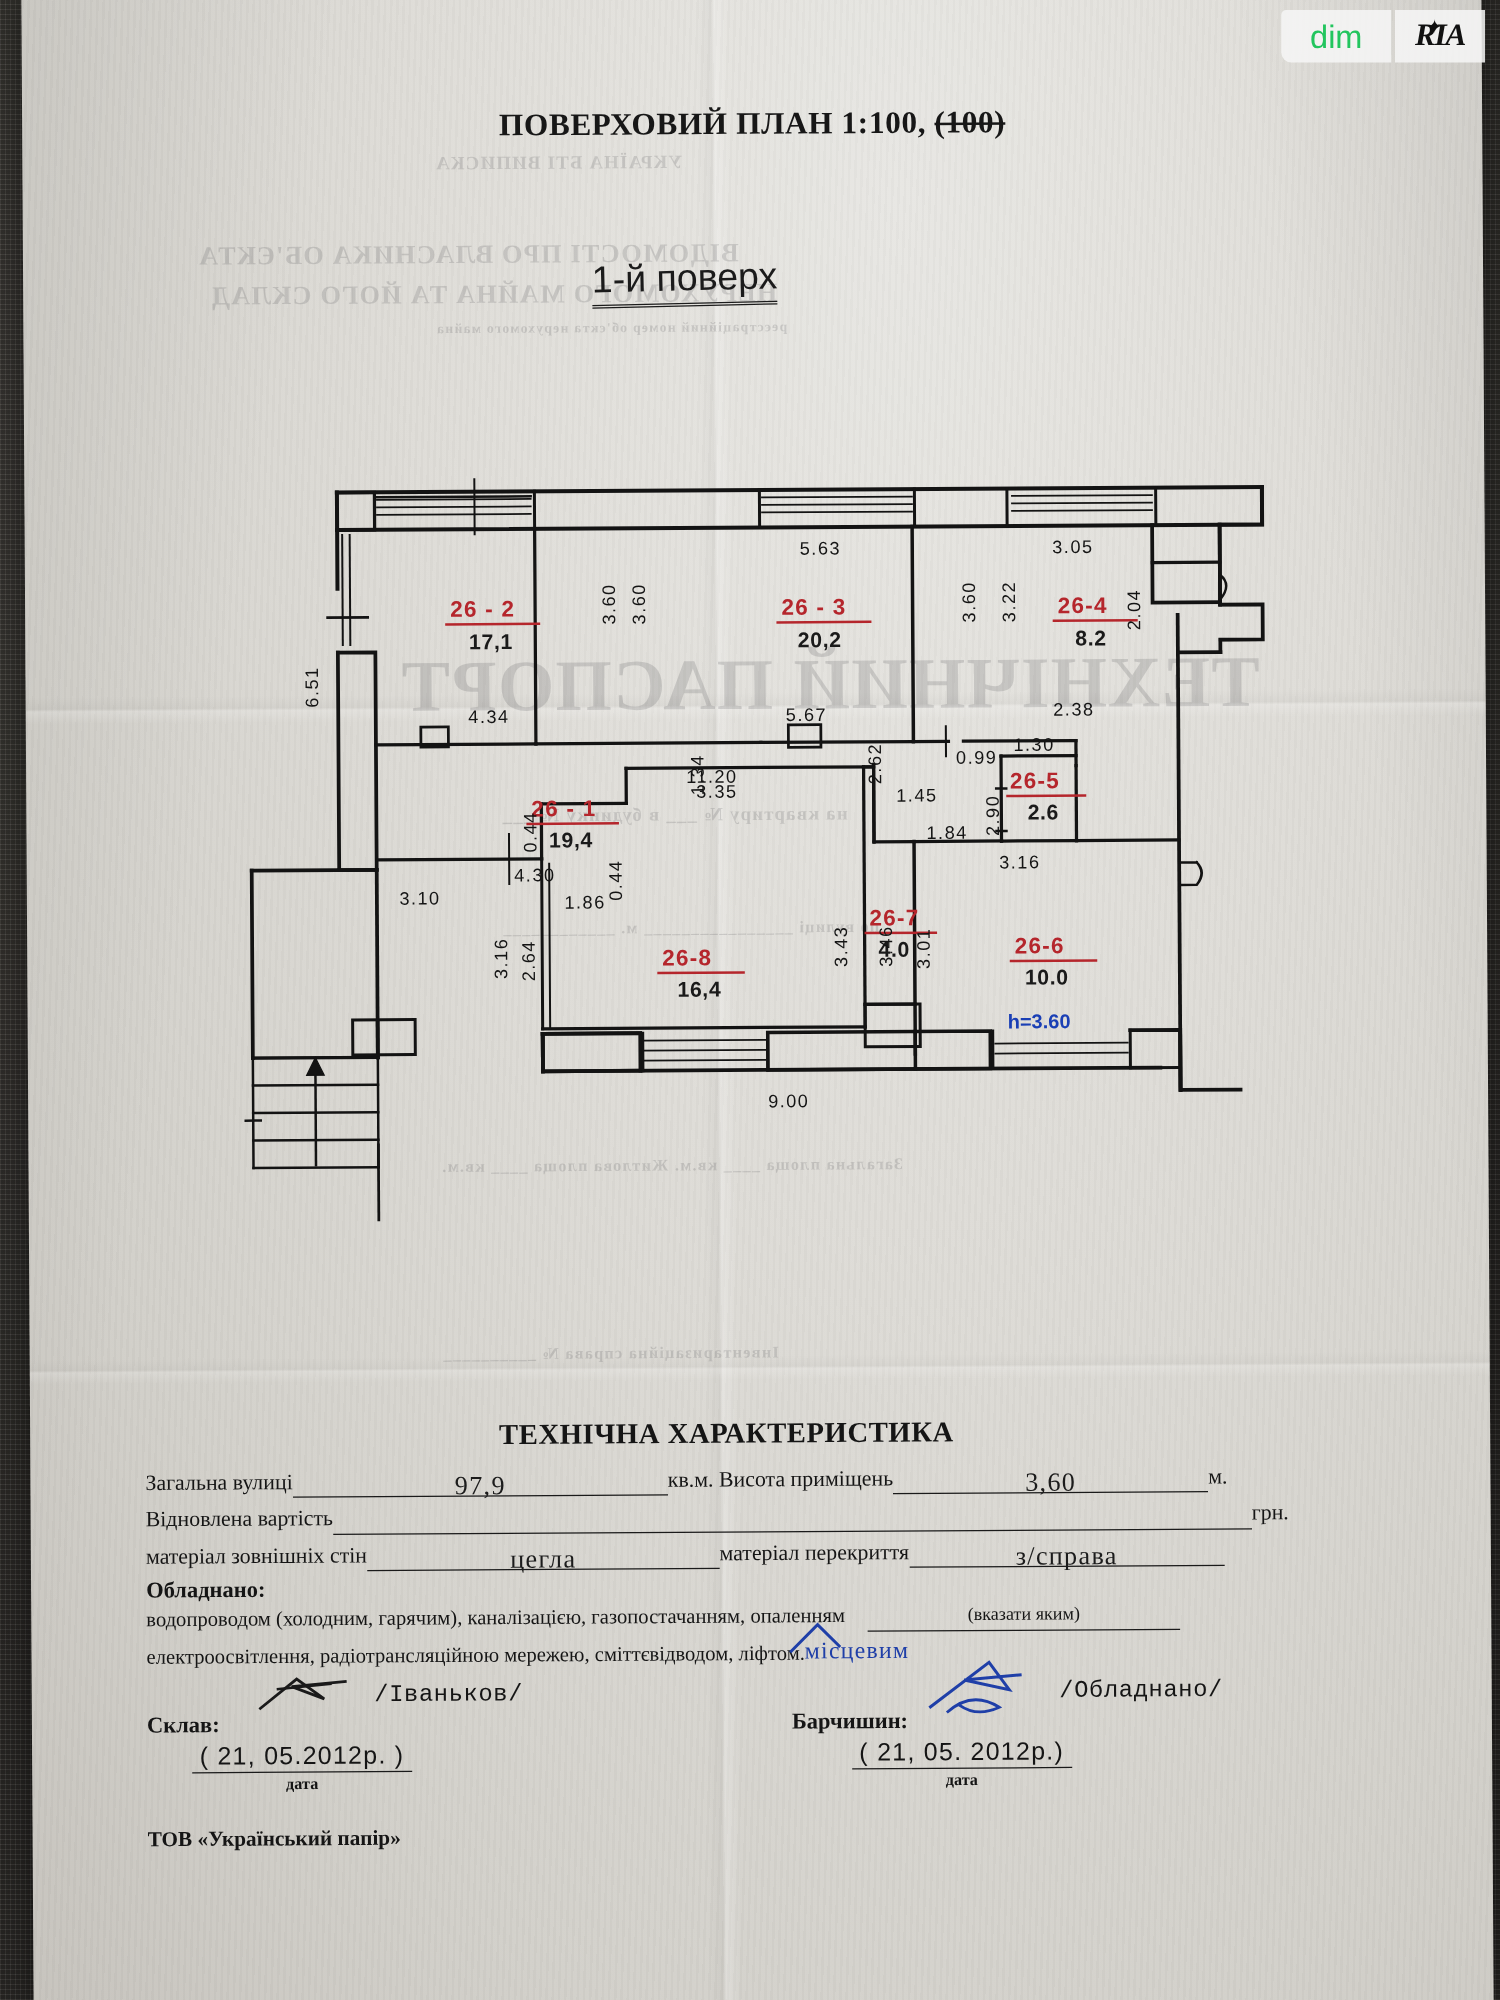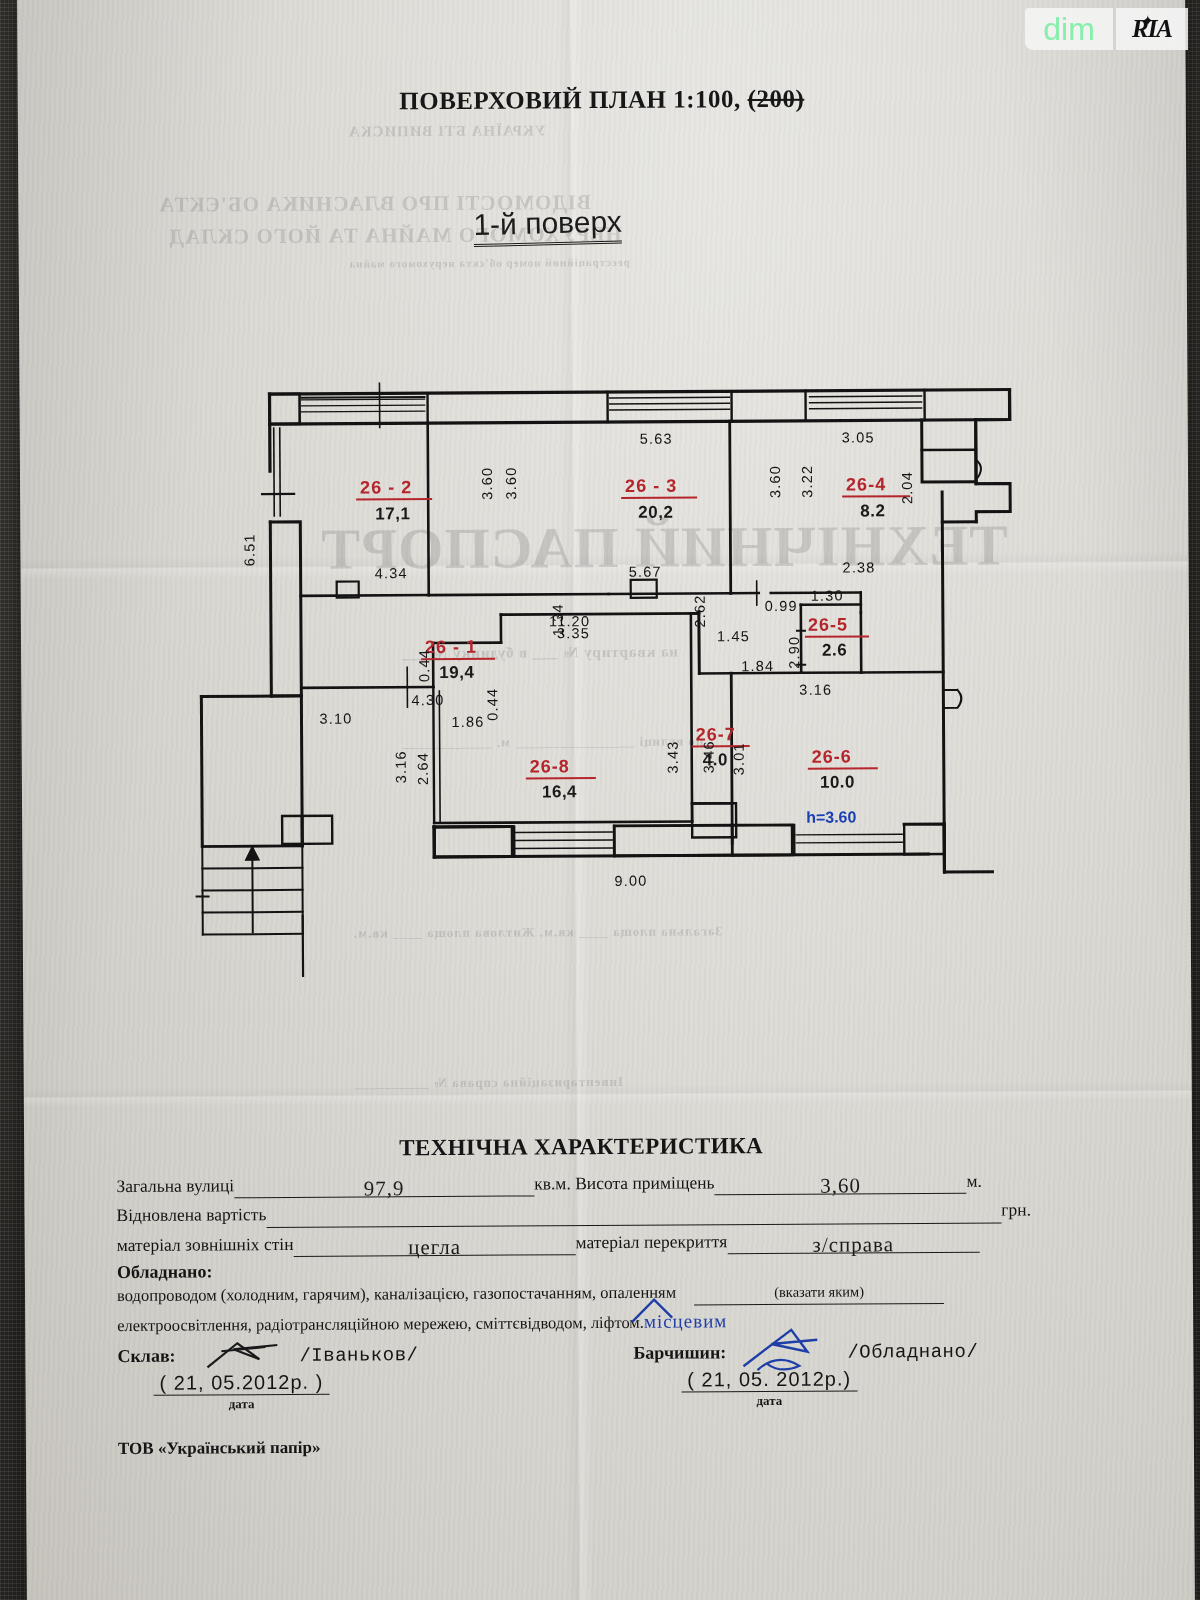--- a/index.html
+++ b/index.html
@@ -78,21 +78,21 @@
   .rm-code{fill:#b5262c;font-size:18px;font-weight:bold;letter-spacing:1px;}
   .rm-area{fill:#1a1a1a;font-size:17px;font-weight:bold;letter-spacing:.5px;}
   .dim{font-family:"Liberation Sans",sans-serif;fill:#141414;font-size:14.5px;letter-spacing:1.2px;}
   .hnote{font-family:"Liberation Sans",sans-serif;fill:#1a3fb5;font-size:16px;font-weight:bold;}
 
   
   #tech{position:absolute;left:92px;top:1140px;width:930px;color:#151515;}
   #tech-title{text-align:center;font-size:23px;font-weight:bold;letter-spacing:.4px;margin-bottom:10px;}
   .trow{display:flex;align-items:flex-end;font-size:17.5px;line-height:1.5;margin-bottom:3px;white-space:nowrap;}
   .lbl{font-family:"Liberation Serif",serif;}
-  .lbl.b{font-weight:bold;}
+  .lbl.b{font-weight:bold;margin-top:24px;}
   .fill{
     flex:none;border-bottom:1.6px solid #1a1a1a;position:relative;
     text-align:center;height:24px;
   }
   .hw{
     font-family:Liberation Serif, serif;
     color:#1c1c1c;font-size:21px;letter-spacing:1px;
     position:relative;top:1px;
   }
   .hw.blue{color:#1f3fa8;}
@@ -116,21 +116,21 @@
   
   #wm{
     position:absolute;right:12px;top:8px;display:flex;align-items:stretch;
     height:42px;z-index:40;
   }
   #wm .wm-a,#wm .wm-b{
     background:rgba(246,246,246,.86);display:flex;align-items:center;justify-content:center;
   }
   #wm .wm-a{width:88px;border-radius:4px 0 0 8px;}
   #wm .wm-b{width:72px;margin-left:3px;text-align:center;}
-  #wm .wm-a span{font-family:"Liberation Sans",sans-serif;font-size:32px;color:#86efac;}
+  #wm .wm-a span{font-family:"Liberation Sans",sans-serif;font-size:26px;color:#22c55e;}
   #wm .wm-b span{font-family:"Liberation Serif",serif;font-weight:bold;font-size:25px;color:#111;font-style:italic;letter-spacing:-1px;}
   #wm .star{position:absolute;right:34px;top:4px;color:#111;font-size:15px;}
 </style>
 </head>
 <body>
 
 <div id="bg"></div>
 
 <div id="sheet">
   <div class="fold v1"></div>
@@ -144,21 +144,21 @@
   <div class="ghost" style="left:300px;top:520px;font-size:58px;">ТЕХНІЧНИЙ ПАСПОРТ</div>
   <div class="ghost" style="left:380px;top:650px;font-size:15px;">на квартиру № ___ в будинку № ___</div>
   <div class="ghost" style="left:380px;top:740px;font-size:13px;">по вулиці ________________ м. ____________</div>
   <div class="ghost" style="left:330px;top:930px;font-size:13px;">Загальна площа ____ кв.м. Житлова площа ____ кв.м.</div>
   <div class="ghost" style="left:330px;top:1080px;font-size:13px;">Інвентаризаційна справа № __________</div>
 
   <div id="content">
 
     <div class="title" id="doc-title">
       <span>ПОВЕРХОВИЙ  ПЛАН 1:100,</span>
-      <span class="strike">(200)</span>
+      <span class="strike">(100)</span>
     </div>
 
     <div id="floor-label">1-й поверх</div>
 
     <svg id="plan" width="900" height="620" viewBox="0 0 900 620">
       <g stroke="#131313" fill="none" stroke-linecap="square">
 
         <path d="M100 18 L100 48 L840 48 L840 18" stroke-width="3.2"></path>
         <path d="M100 18 L840 18" stroke-width="3.2"></path>
 

